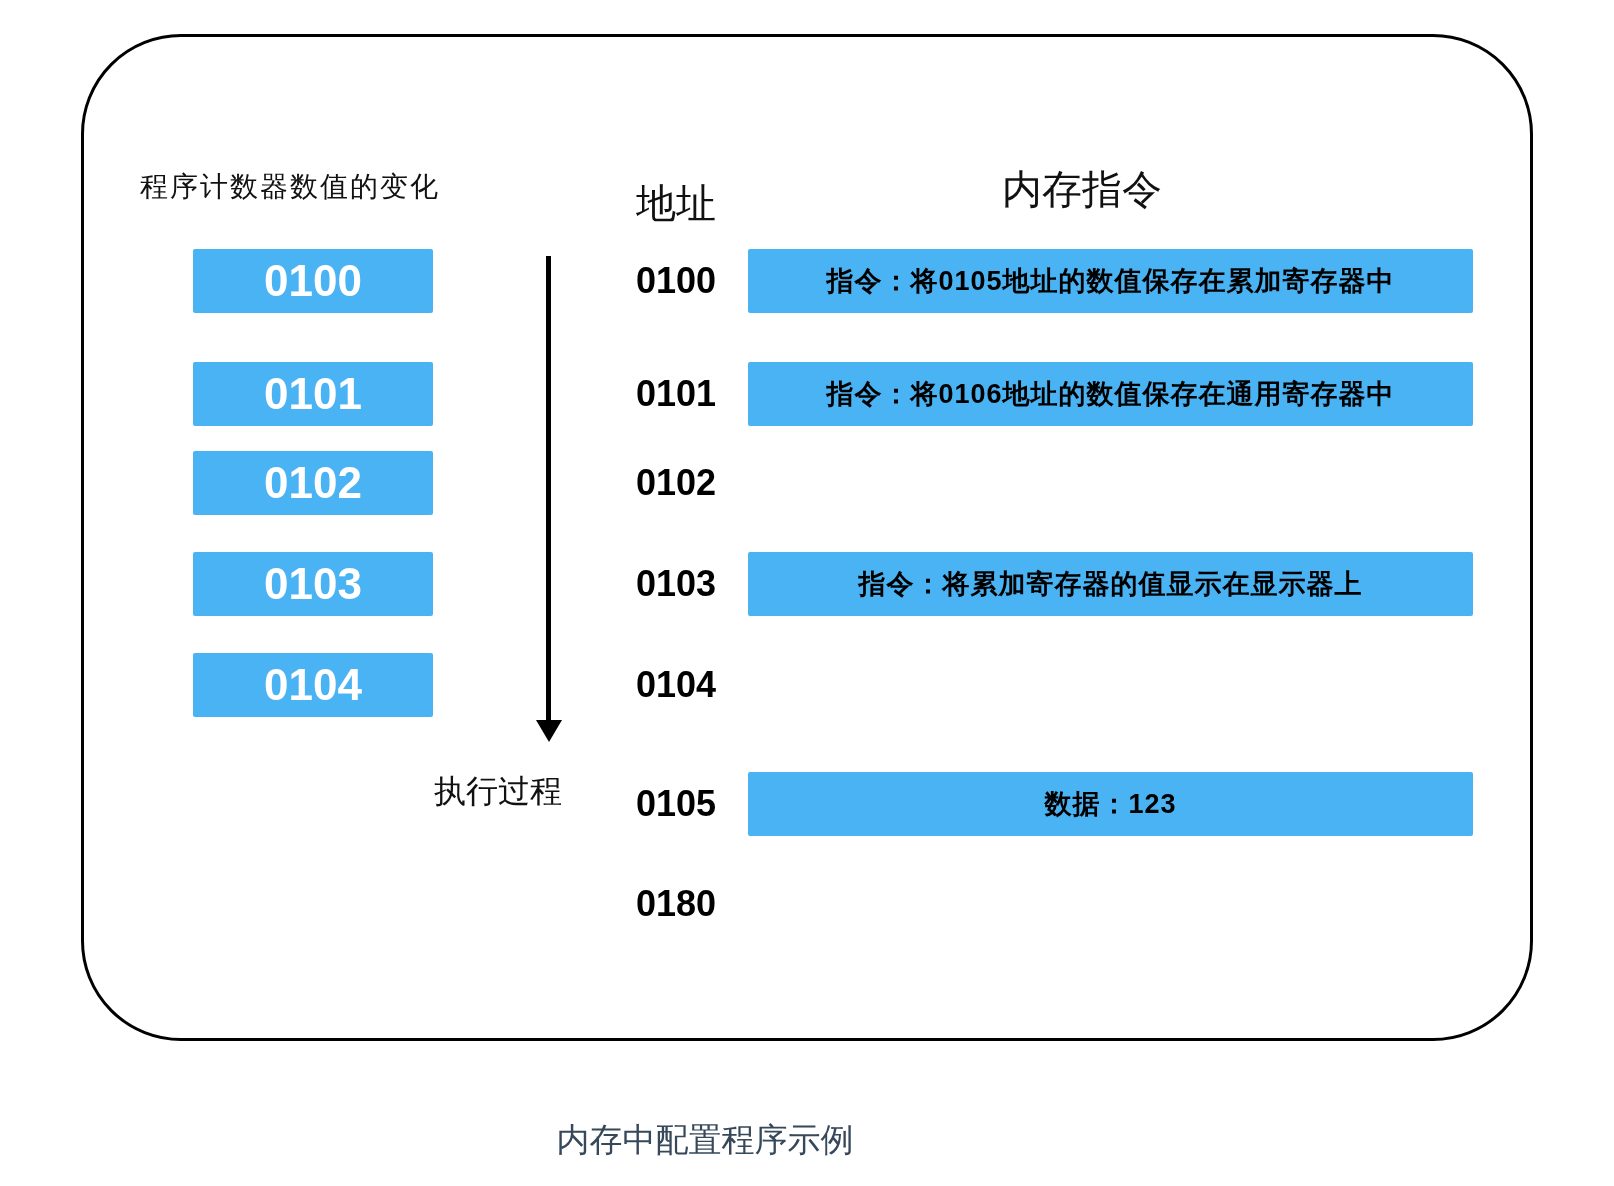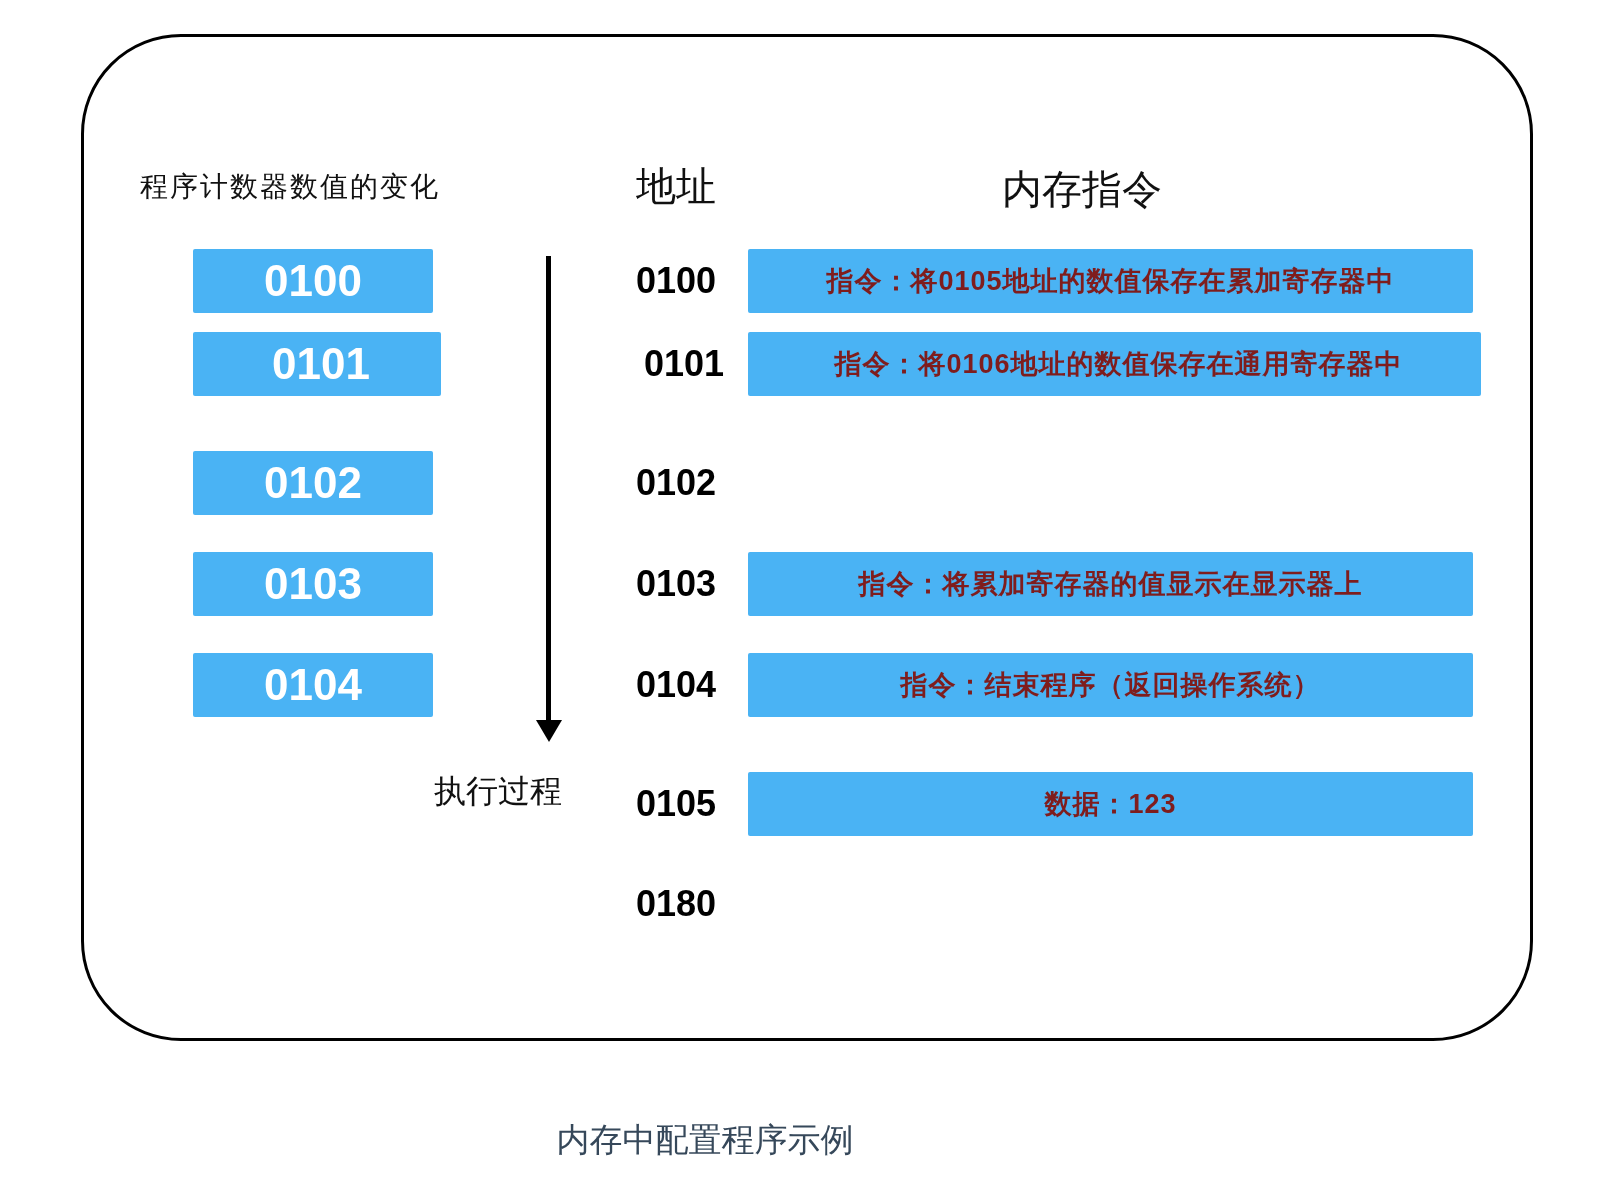--- a/index.html
+++ b/index.html
@@ -25,21 +25,21 @@
     border-radius: 100px;
     background: #ffffff;
     box-sizing: border-box;
   }
   .hdr { position: absolute; color: #111111; white-space: nowrap; }
   .pc-hdr {
     left: 140px; top: 168px; width: 312px;
     font-size: 28px; letter-spacing: 2px; text-align: left;
   }
   .addr-hdr {
-    left: 606px; top: 159px; width: 140px;
+    left: 606px; top: 176px; width: 140px;
     font-size: 40px; font-weight: 500; text-align: center;
   }
   .mem-hdr {
     left: 932px; top: 162px; width: 300px;
     font-size: 40px; font-weight: 500; text-align: center;
   }
   .pc-box {
     position: absolute;
     left: 193px;
     width: 240px;
@@ -68,21 +68,21 @@
   .instr-box {
     position: absolute;
     left: 748px;
     width: 725px;
     height: 64px;
     background: #4AB3F4;
     border-radius: 2px;
     display: flex;
     align-items: center;
     justify-content: center;
-    color: #7f1d1d;
+    color: #000000;
     font-size: 27px;
     font-weight: 600;
     letter-spacing: 1px;
     white-space: nowrap;
   }
   .arrow-shaft {
     position: absolute;
     left: 546px;
     top: 256px;
     width: 5px;
@@ -115,21 +115,21 @@
     left: 455px;
     top: 1118px;
     width: 500px;
     text-align: center;
     font-size: 33px;
     color: #36485A;
     white-space: nowrap;
   }
   
   .r0 { top: 249px; }
-  .r1 { top: 332px; padding-left: 8px; }
+  .r1 { top: 362px; }
   .r2 { top: 451px; }
   .r3 { top: 552px; }
   .r4 { top: 653px; }
   .r5 { top: 772px; }
   .r6 { top: 872px; }
 </style>
 </head>
 <body>
 
 <div class="canvas">
@@ -154,18 +154,17 @@
   <div class="addr-label r1">0101</div>
   <div class="addr-label r2">0102</div>
   <div class="addr-label r3">0103</div>
   <div class="addr-label r4">0104</div>
   <div class="addr-label r5">0105</div>
   <div class="addr-label r6">0180</div>
 
   <div class="instr-box r0">指令：将0105地址的数值保存在累加寄存器中</div>
   <div class="instr-box r1">指令：将0106地址的数值保存在通用寄存器中</div>
   <div class="instr-box r3">指令：将累加寄存器的值显示在显示器上</div>
-  <div class="instr-box r4">指令：结束程序（返回操作系统）</div>
   <div class="instr-box r5">数据：123</div>
 
   <div class="caption">内存中配置程序示例</div>
 
 </div>
 
 </body></html>

